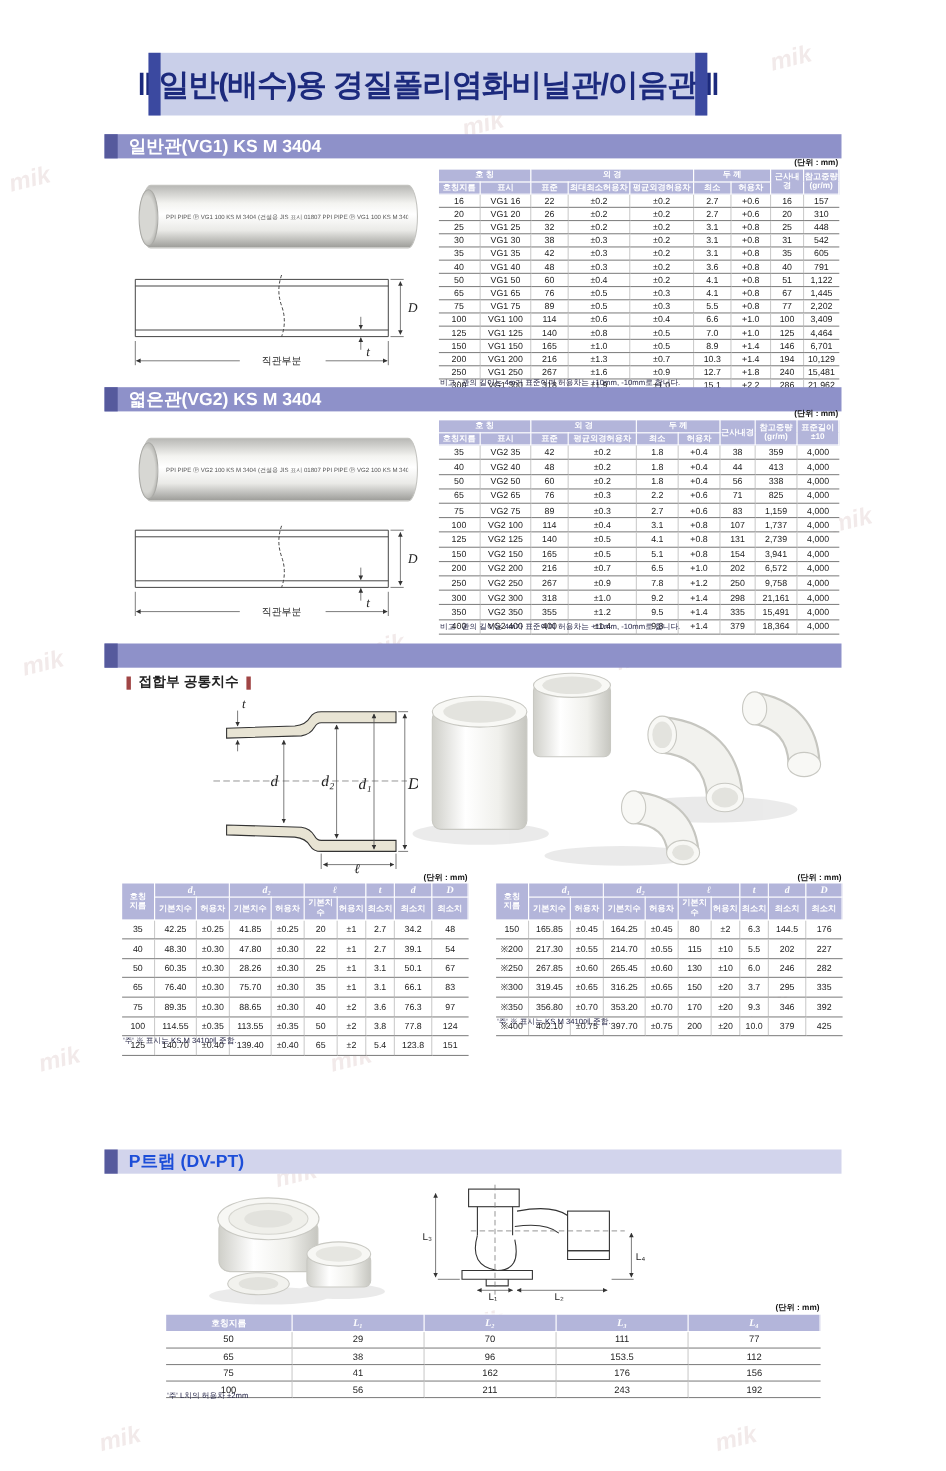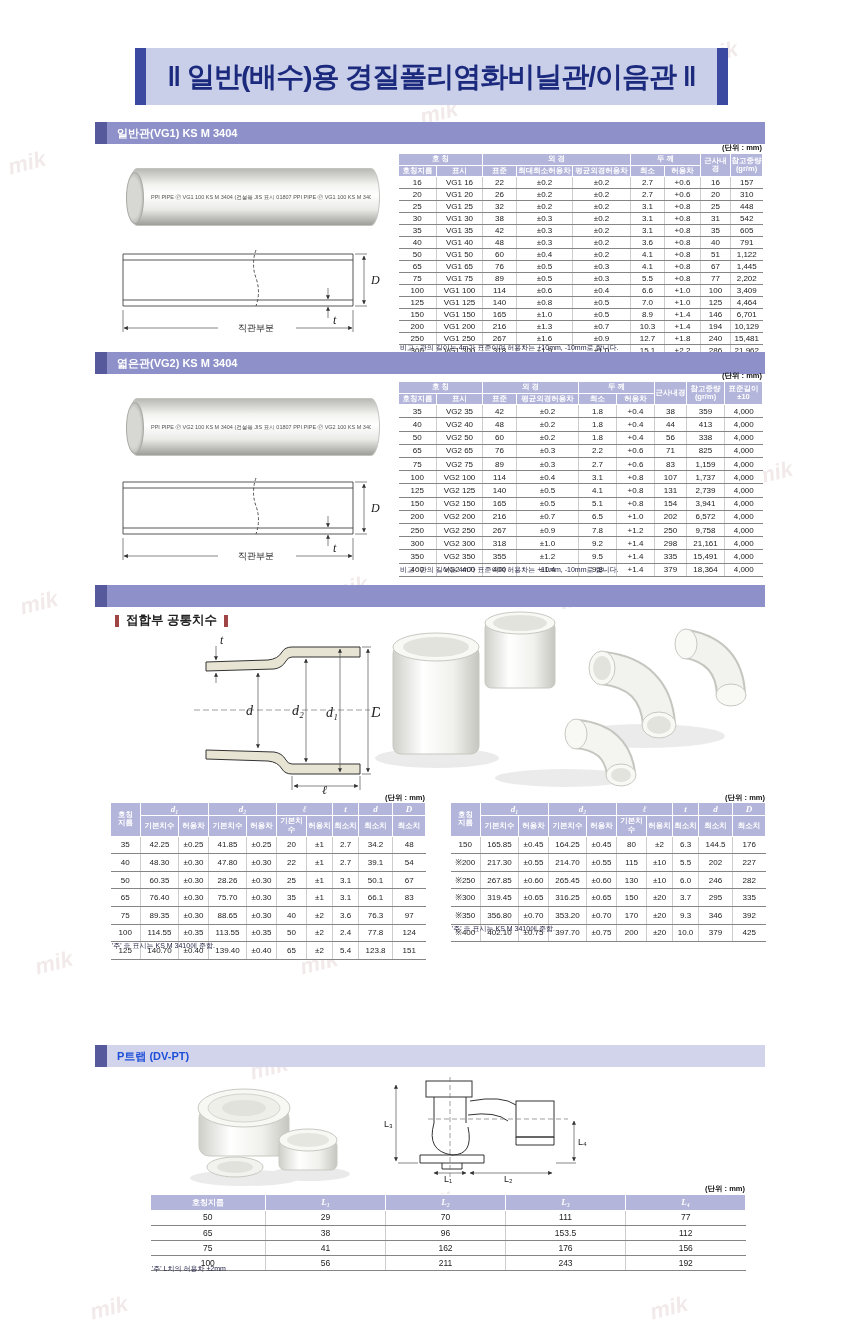--- a/index.html
+++ b/index.html
@@ -5,30 +5,30 @@
   html,body{margin:0;padding:0;background:#fff;}
   .page{position:relative;width:860px;height:1337px;background:#ffffff;
         font-family:"Liberation Sans",sans-serif;overflow:hidden;}
   .abs{position:absolute;}
 
   
   .wm{position:absolute;font-style:italic;font-weight:bold;font-size:22px;
       color:rgba(195,160,160,0.22);transform:rotate(-14deg);pointer-events:none;}
 
   
-  .banner{position:absolute;left:135px;top:48px;width:593px;height:57px;background:#c9cfe9;
+  .banner{position:absolute;left:135px;top:48px;width:508px;height:57px;background:#c9cfe9;
           display:flex;align-items:center;justify-content:center;}
   .banner .bar{position:absolute;top:0;width:11px;height:57px;background:#3b49a0;}
   .banner .bar.l{left:0}.banner .bar.r{right:0}
   .banner .title{font-size:28px;font-weight:bold;color:#1c2a7d;letter-spacing:-1px;white-space:nowrap;}
 
   
   .secbar{position:absolute;left:95px;width:670px;height:22px;background:#8e91c9;display:flex;align-items:center;}
   .secblock{width:12px;height:22px;background:#565a9d;margin-right:10px;flex:none;}
-  .sectitle{font-size:11px;font-weight:bold;color:#ffffff;white-space:nowrap;text-align:center;}
+  .sectitle{font-size:16px;font-weight:bold;color:#ffffff;white-space:nowrap;text-align:center;}
   .secbar.light{background:#d2d4ec;}
   .secbar.light .sectitle{color:#1d4ed8;}
 
   
   .subttl{position:absolute;display:flex;align-items:center;font-size:12.5px;font-weight:bold;color:#222;}
   .rbar{display:inline-block;width:4px;height:12px;background:#a04545;margin:0 7px;}
 
   
   .unit{position:absolute;font-size:7.5px;font-weight:bold;color:#111;text-align:right;}
   .note{position:absolute;font-size:7px;color:#1c1c40;white-space:nowrap;}
@@ -717,21 +717,21 @@
             <td>97</td>
           </tr>
           <tr>
             <td>100</td>
             <td>114.55</td>
             <td>±0.35</td>
             <td>113.55</td>
             <td>±0.35</td>
             <td>50</td>
             <td>±2</td>
-            <td>2.4</td>
+            <td>3.8</td>
             <td>77.8</td>
             <td>124</td>
           </tr>
           <tr>
             <td>125</td>
             <td>140.70</td>
             <td>±0.40</td>
             <td>139.40</td>
             <td>±0.40</td>
             <td>65</td>

